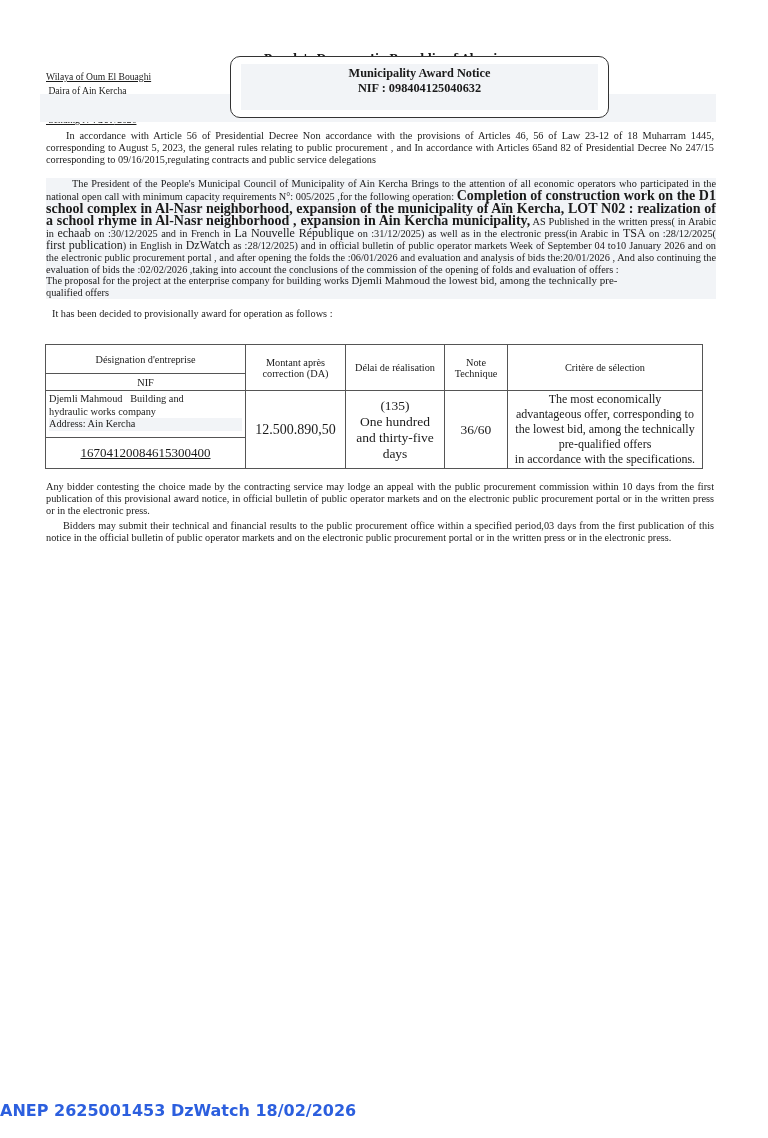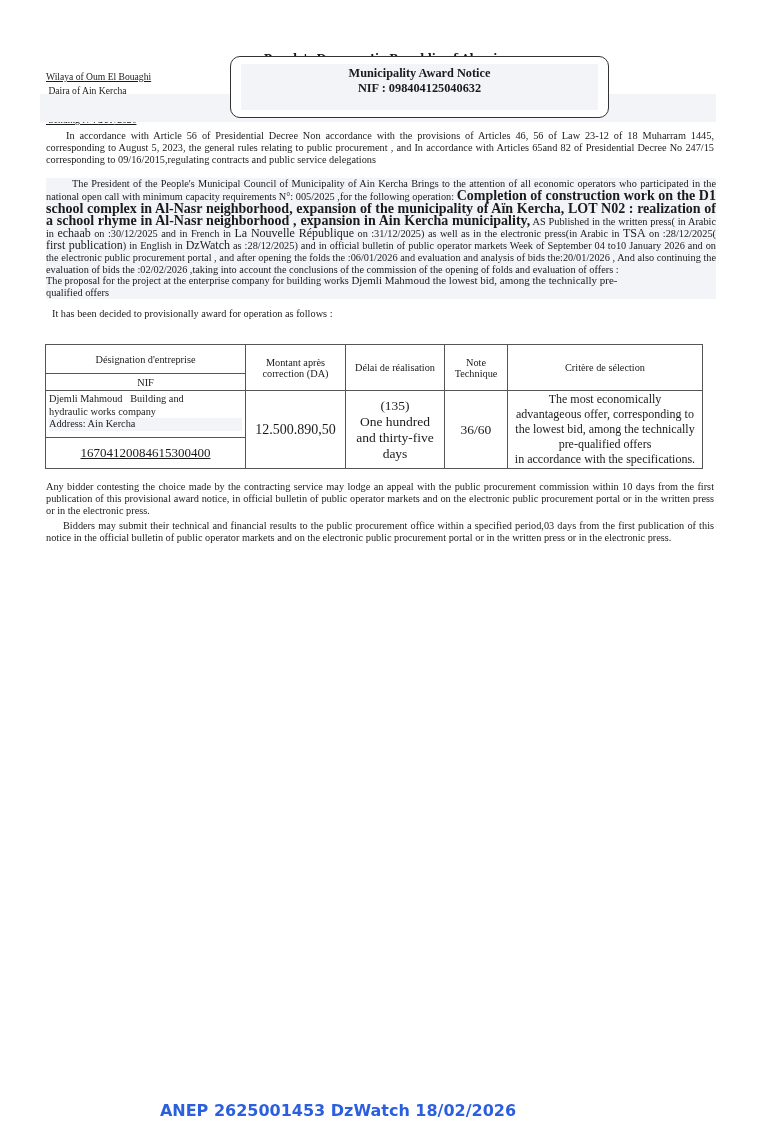--- a/index.html
+++ b/index.html
@@ -48,21 +48,21 @@
   }
   .h-desig { height: 26px; width: 193px; }
   .h-nif { height: 14px; }
   .c-company { text-align: left !important; line-height: 12.5px; height: 42px; vertical-align: top !important; padding-top: 2px !important; }
   .c-nif { font-size: 13px; height: 28px; text-decoration: underline; }
   .c-amount { font-size: 14px; }
   .c-delay { font-size: 13.5px; line-height: 16px; }
   .c-note { font-size: 13.5px; }
   .c-crit { font-size: 12px; line-height: 15px; }
   .footer-ref {
-    left: 0; width: 676px; top: 1101px; text-align: center;
+    left: 0; width: 676px; top: 1101px; 
     font-family: "DejaVu Sans", sans-serif; font-weight: bold; font-size: 16px; color: #2c5fde;
   }
 </style>
 </head>
 <body>
 
 <div class="abs republic">People's Democratic Republic of Algeria</div>
 
 <div class="abs left-header">
   <div>Wilaya of Oum El Bouaghi</div>

